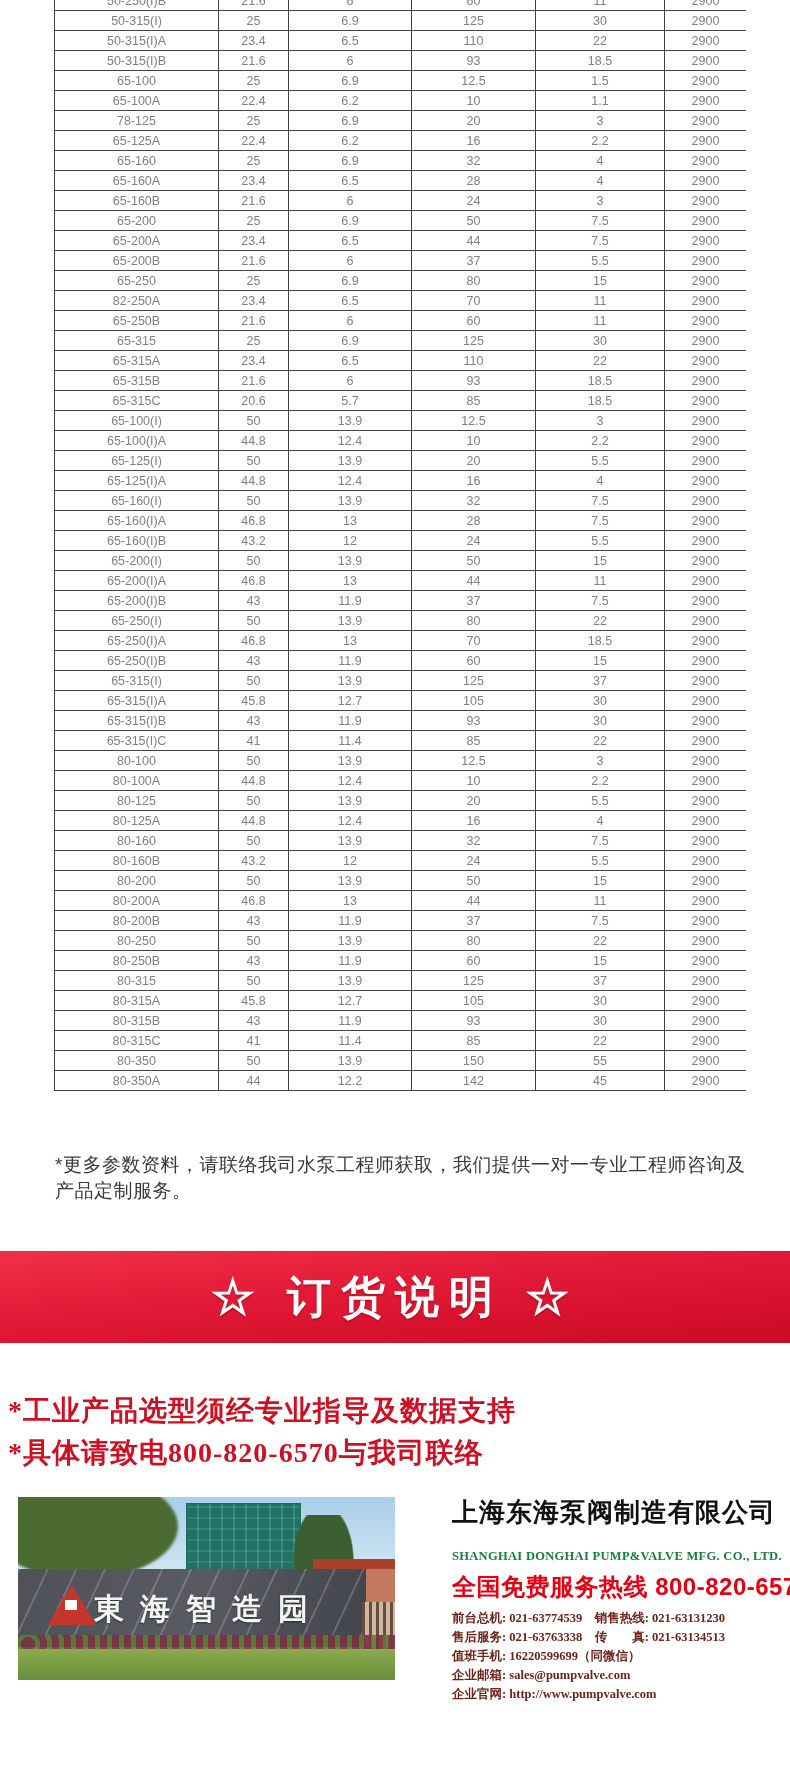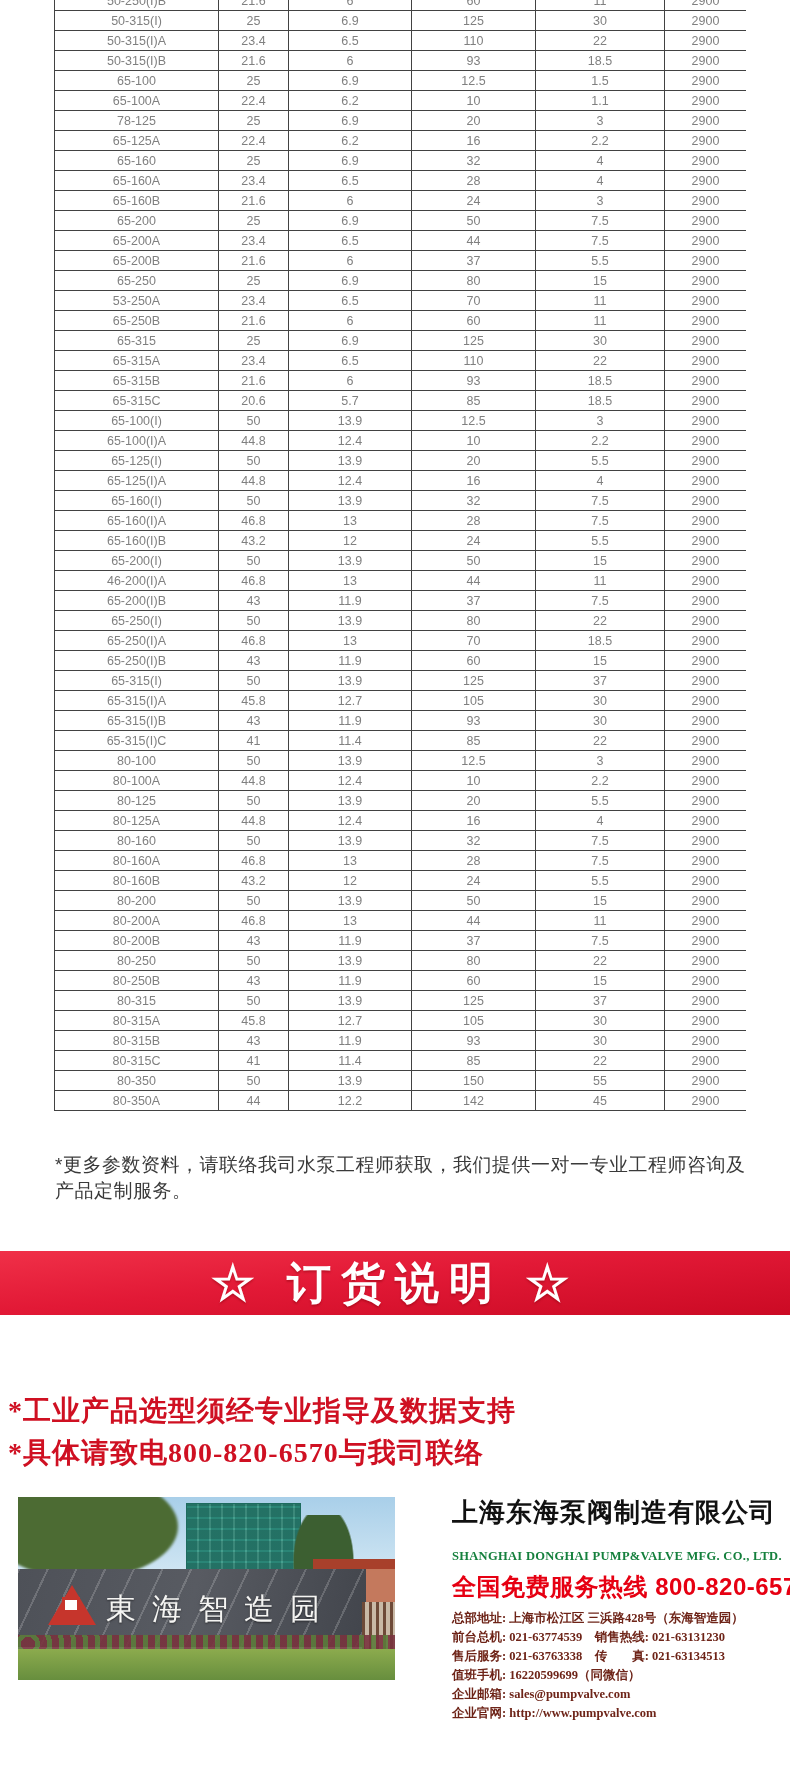--- a/index.html
+++ b/index.html
@@ -19,21 +19,21 @@
   .spec-table td:nth-child(3){ width:123px; }
   .spec-table td:nth-child(4){ width:124px; }
   .spec-table td:nth-child(5){ width:129px; }
   .spec-table td:nth-child(6){ width:82px; }
 
   
   .note { position:absolute; left:55px; top:1152px; width:700px; font-size:19px; color:#3a3a3a; letter-spacing:0.5px; }
 
   
   .banner {
-    position:absolute; left:0; top:1251px; width:790px; height:64px;
+    position:absolute; left:0; top:1251px; width:790px; height:92px;
     background:linear-gradient(175deg,#f03048 0%, #e21936 45%, #cb0a24 100%);
     display:flex; align-items:center; justify-content:center;
   }
   .banner-title {
     color:#ffffff; font-size:44px; font-weight:bold; letter-spacing:10px;
     text-shadow:0 2px 2px rgba(120,0,10,0.35); white-space:nowrap;
   }
 
   
   .advisory { position:absolute; left:8px; width:790px; font-weight:bold;
@@ -46,21 +46,21 @@
   .ph-glass { position:absolute; left:168px; top:6px; width:115px; height:92px;
     background:repeating-linear-gradient(90deg,#2a8576 0 10px,#46a08f 10px 12px),
                repeating-linear-gradient(0deg, rgba(0,0,0,0.15) 0 9px, rgba(255,255,255,0.12) 9px 11px);
     background-blend-mode:multiply; border:1px solid #1d6b5e; }
   .ph-tree-l { position:absolute; left:-25px; top:-20px; width:200px; height:110px; background:radial-gradient(ellipse at 45% 45%, #4c6b33 0 60%, transparent 62%); filter:blur(1px); }
   .ph-tree-r { position:absolute; left:268px; top:18px; width:75px; height:115px; background:radial-gradient(ellipse at 50% 40%, #3c5f31 0 55%, transparent 58%); }
   .ph-redbldg { position:absolute; left:295px; top:62px; width:82px; height:58px; background:#c4795d; border-top:10px solid #a8402b; }
   .ph-wall { position:absolute; left:0px; top:72px; width:348px; height:78px; background:
       repeating-linear-gradient(115deg, rgba(255,255,255,0.18) 0 2px, transparent 2px 26px),
       linear-gradient(100deg,#4e5158 0%, #585b62 50%, #42454c 100%); }
-  .ph-sign { position:absolute; left:88px; top:92px; color:#f4f4f2; font-size:30px; font-weight:normal; letter-spacing:16px; white-space:nowrap; text-shadow:0 1px 2px rgba(0,0,0,0.5); }
+  .ph-sign { position:absolute; left:76px; top:92px; color:#f4f4f2; font-size:30px; font-weight:bold; letter-spacing:16px; white-space:nowrap; text-shadow:0 1px 2px rgba(0,0,0,0.5); }
   .ph-logo { position:absolute; left:30px; top:88px; width:0; height:0; border-left:24px solid transparent; border-right:24px solid transparent; border-bottom:40px solid #c6352c; }
   .ph-logo-notch { position:absolute; left:44px; top:100px; width:18px; height:16px; background:#fff; border:3px solid #c6352c; }
   .ph-fence { position:absolute; left:344px; top:105px; width:33px; height:50px; background:repeating-linear-gradient(90deg,#6e4a38 0 3px, #c9b9a6 3px 7px); }
   .ph-hedge { position:absolute; left:0; top:138px; width:377px; height:18px; background:repeating-radial-gradient(circle at 10px 9px, #79333e 0 7px, #5c7a3a 7px 12px); opacity:0.9; }
   .ph-grass { position:absolute; left:0; top:152px; width:377px; height:31px; background:linear-gradient(#8cab4d,#678e3e); }
 
   .company { position:absolute; left:452px; top:1495px; width:335px; }
   .co-title { font-size:26px; font-weight:bold; color:#111111; letter-spacing:1px; white-space:nowrap; }
   .co-en { margin-top:19px; font-size:12.5px; font-weight:bold; color:#15803d; font-family:"Liberation Serif", serif; letter-spacing:0.3px; white-space:nowrap; }
   .co-hotline { margin-top:7px; font-size:24px; font-weight:bold; color:#e60012; letter-spacing:0.5px; white-space:nowrap; }
@@ -189,21 +189,21 @@
           </tr>
           <tr>
             <td>65-250</td>
             <td>25</td>
             <td>6.9</td>
             <td>80</td>
             <td>15</td>
             <td>2900</td>
           </tr>
           <tr>
-            <td>53-250A</td>
+            <td>82-250A</td>
             <td>23.4</td>
             <td>6.5</td>
             <td>70</td>
             <td>11</td>
             <td>2900</td>
           </tr>
           <tr>
             <td>65-250B</td>
             <td>21.6</td>
             <td>6</td>
@@ -301,21 +301,21 @@
           </tr>
           <tr>
             <td>65-200(I)</td>
             <td>50</td>
             <td>13.9</td>
             <td>50</td>
             <td>15</td>
             <td>2900</td>
           </tr>
           <tr>
-            <td>46-200(I)A</td>
+            <td>65-200(I)A</td>
             <td>46.8</td>
             <td>13</td>
             <td>44</td>
             <td>11</td>
             <td>2900</td>
           </tr>
           <tr>
             <td>65-200(I)B</td>
             <td>43</td>
             <td>11.9</td>
@@ -409,28 +409,20 @@
             <td>12.4</td>
             <td>16</td>
             <td>4</td>
             <td>2900</td>
           </tr>
           <tr>
             <td>80-160</td>
             <td>50</td>
             <td>13.9</td>
             <td>32</td>
-            <td>7.5</td>
-            <td>2900</td>
-          </tr>
-          <tr>
-            <td>80-160A</td>
-            <td>46.8</td>
-            <td>13</td>
-            <td>28</td>
             <td>7.5</td>
             <td>2900</td>
           </tr>
           <tr>
             <td>80-160B</td>
             <td>43.2</td>
             <td>12</td>
             <td>24</td>
             <td>5.5</td>
             <td>2900</td>
@@ -548,21 +540,20 @@
     <div class="ph-fence"></div>
     <div class="ph-hedge"></div>
     <div class="ph-grass"></div>
   </div>
 
   <div class="company">
     <div class="co-title">上海东海泵阀制造有限公司</div>
     <div class="co-en">SHANGHAI DONGHAI PUMP&amp;VALVE MFG. CO., LTD.</div>
     <div class="co-hotline">全国免费服务热线 800-820-6570</div>
     <div class="co-contacts">
-        <div class="co-line">总部地址: 上海市松江区 三浜路428号（东海智造园）</div>
         <div class="co-line">前台总机: 021-63774539　销售热线: 021-63131230</div>
         <div class="co-line">售后服务: 021-63763338　传　　真: 021-63134513</div>
         <div class="co-line">值班手机: 16220599699（同微信）</div>
         <div class="co-line">企业邮箱: sales@pumpvalve.com</div>
         <div class="co-line">企业官网: http://www.pumpvalve.com</div>
       </div>
   </div>
 
 </div>
 

